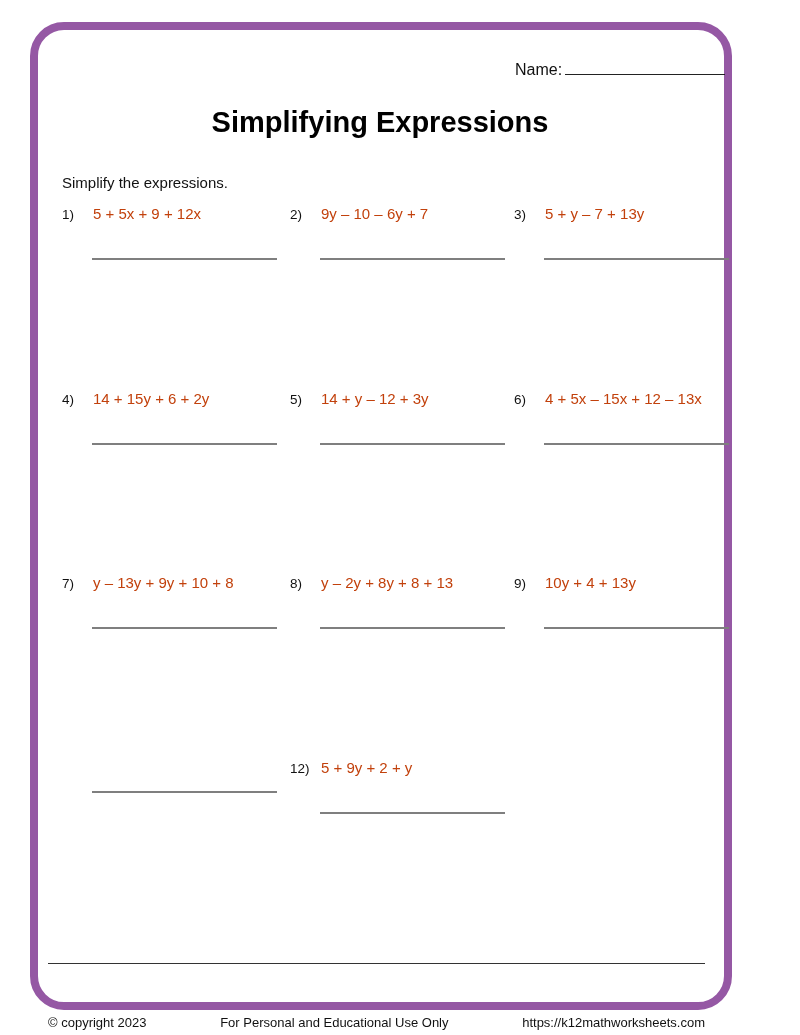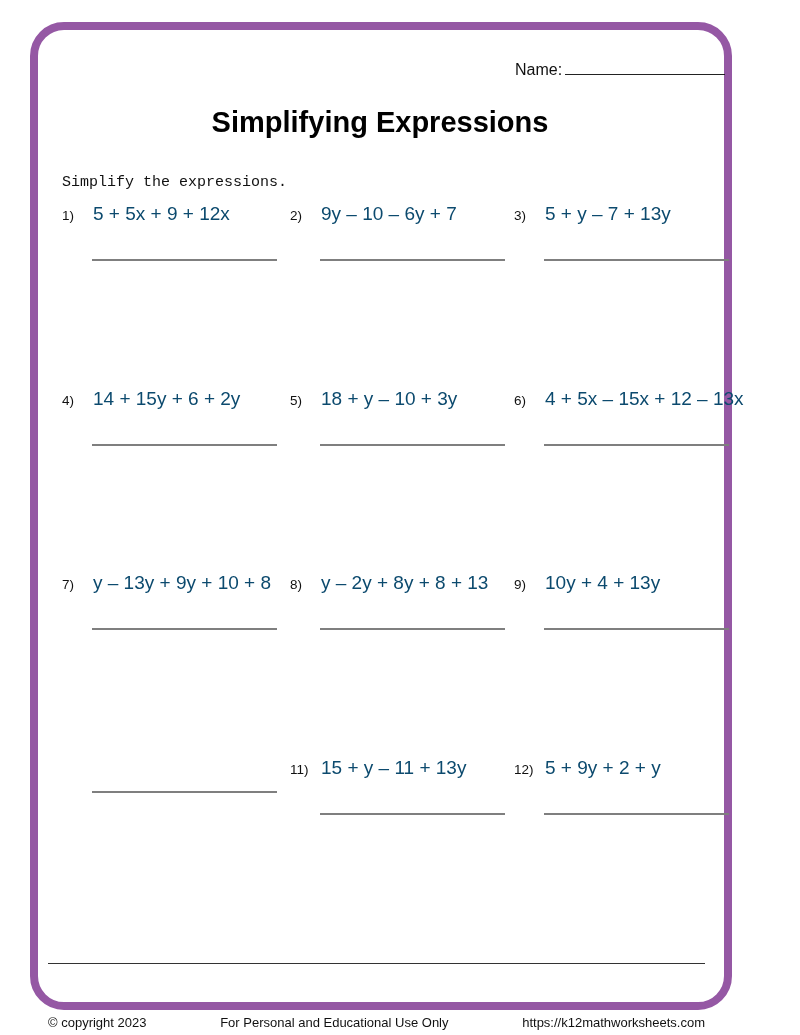--- a/index.html
+++ b/index.html
@@ -47,21 +47,20 @@
     font-size: 29px;
     font-weight: 700;
     color: #000;
   }
   .instruction {
     position: absolute;
     top: 174px;
     left: 62px;
     font-size: 15px;
     color: #111;
-    font-family: Liberation Mono, monospace;
   }
   .problems-grid {
     position: absolute;
     top: 204px;
     left: 62px;
     width: 680px;
     display: grid;
     grid-template-columns: 228px 224px 224px;
     grid-auto-rows: 184.5px;
   }
@@ -72,23 +71,23 @@
     line-height: 20px;
   }
   .prob-num {
     font-size: 13.5px;
     min-width: 24px;
     flex: 0 0 auto;
     margin-right: 7px;
     color: #111;
   }
   .prob-expr {
-    font-size: 19px;
+    font-size: 15px;
     white-space: nowrap;
-    color: #0c4a6e;
+    color: #c2410c;
   }
   .answer-line {
     margin-top: 33px;
     margin-left: 30px;
     width: 185px;
     height: 0;
     border-bottom: 2px solid #7f7f7f;
   }
   .footer-rule {
     position: absolute;
@@ -159,21 +158,21 @@
       <div class="prob-head">
         <span class="prob-num">4)</span>
         <span class="prob-expr">14 + 15y + 6 + 2y</span>
       </div>
       <div class="answer-line"></div>
     </div>
 
     <div class="problem">
       <div class="prob-head">
         <span class="prob-num">5)</span>
-        <span class="prob-expr">18 + y – 10 + 3y</span>
+        <span class="prob-expr">14 + y – 12 + 3y</span>
       </div>
       <div class="answer-line"></div>
     </div>
 
     <div class="problem">
       <div class="prob-head">
         <span class="prob-num">6)</span>
         <span class="prob-expr">4 + 5x – 15x + 12 – 13x</span>
       </div>
       <div class="answer-line"></div>
@@ -200,27 +199,20 @@
         <span class="prob-num">9)</span>
         <span class="prob-expr">10y + 4 + 13y</span>
       </div>
       <div class="answer-line"></div>
     </div>
 
     <div class="problem">
       <div class="answer-line"></div>
     </div>
 
-    <div class="problem">
-      <div class="prob-head">
-        <span class="prob-num">11)</span>
-        <span class="prob-expr">15 + y – 11 + 13y</span>
-      </div>
-      <div class="answer-line"></div>
-    </div>
 
     <div class="problem">
       <div class="prob-head">
         <span class="prob-num">12)</span>
         <span class="prob-expr">5 + 9y + 2 + y</span>
       </div>
       <div class="answer-line"></div>
     </div>
 
   </div>

